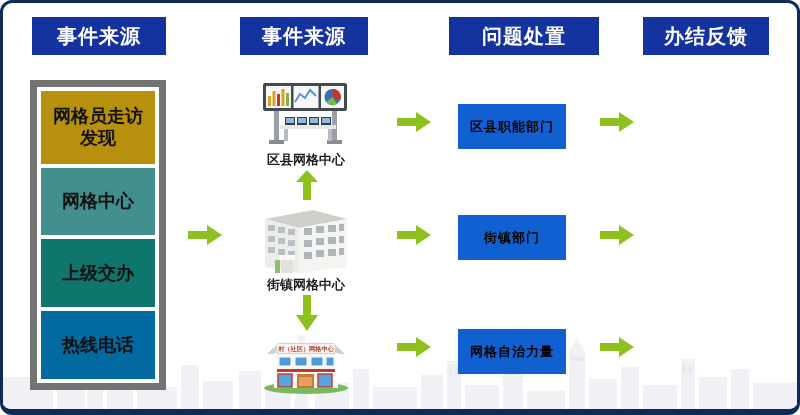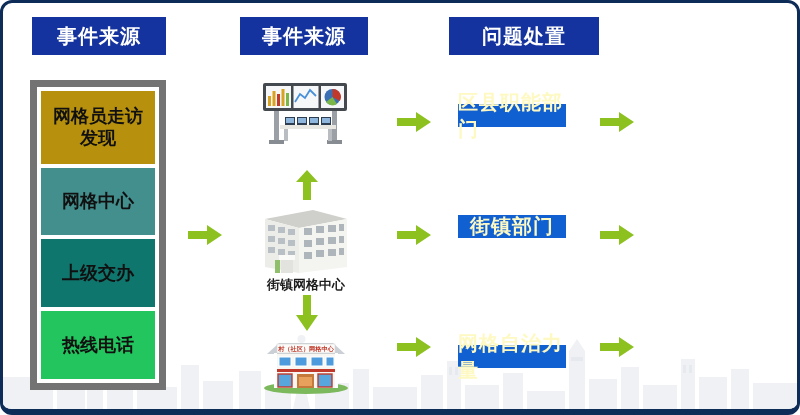--- a/index.html
+++ b/index.html
@@ -22,30 +22,30 @@
     border:7px solid #737373;background:#fff;padding:4px;box-sizing:border-box;
     display:flex;flex-direction:column;gap:4px;
   }
   .src{
     flex:1;display:flex;align-items:center;justify-content:center;text-align:center;
     font-weight:bold;font-size:18px;color:#101010;white-space:pre-line;line-height:1.25;
   }
   .src.gold{background:#B7910D;flex:1.07;}
   .src.teal{background:#438F8D;}
   .src.cyan{background:#0f766e;}
-  .src.purple{background:#22c55e;}
+  .src.purple{background:#0369a1;}
   
   .center-label{
     font-weight:bold;font-size:13px;color:#1d1d1d;text-align:center;width:140px;
   }
   
   .dept{
-    background:#1060D2;color:#fef9c3;font-weight:bold;font-size:20px;
+    background:#1060D2;color:#000000;font-weight:bold;font-size:13px;
     display:flex;align-items:center;justify-content:center;
-    width:108px;height:23px;letter-spacing:1px;
+    width:108px;height:45px;letter-spacing:1px;
   }
   
   .feedback-inner{
     width:100%;height:100%;
     background:linear-gradient(to bottom,#C1693A 0%,#C1693A 81%,#CE8156 81%,#CE8156 100%);
     display:flex;align-items:center;justify-content:center;text-align:center;
     color:#fff;font-weight:bold;font-size:18px;white-space:pre-line;line-height:1.35;
   }
   .arrow svg{display:block;}
 </style>
@@ -95,20 +95,21 @@
         <rect x="452" y="42" width="3" height="8"></rect>
       <rect x="680" y="40" width="3" height="8"></rect>
         <rect x="686" y="40" width="3" height="8"></rect>
       <rect x="568" y="32" width="12" height="4"></rect>
     </g>
   </svg>
 
   <div class="abs hdr" style="left:29px;width:134px;">事件来源</div>
   <div class="abs hdr" style="left:237px;width:128px;">事件来源</div>
   <div class="abs hdr" style="left:446px;width:150px;">问题处置</div>
+  <div class="abs hdr" style="left:640px;width:126px;">办结反馈</div>
 
   <div class="abs panel-border" style="left:27px;top:77px;width:136px;height:310px;">
     <div class="src gold">网格员走访
 发现</div>
     <div class="src teal">网格中心</div>
     <div class="src cyan">上级交办</div>
     <div class="src purple">热线电话</div>
   </div>
 
   <div class="abs arrow" style="left:185px;top:221px;">
@@ -142,20 +143,21 @@
         <rect x="40" y="38" width="8" height="5" fill="#8FB7DD"></rect>
       <rect x="51" y="37" width="10" height="8" fill="#2C3E50"></rect>
         <rect x="52" y="38" width="8" height="5" fill="#8FB7DD"></rect>
       <rect x="63" y="37" width="10" height="8" fill="#2C3E50"></rect>
         <rect x="64" y="38" width="8" height="5" fill="#8FB7DD"></rect>
       <rect x="22" y="45" width="56" height="4" fill="#E9E7E2"></rect>
       <rect x="26" y="49" width="4" height="12" fill="#B9BDC1"></rect>
       <rect x="70" y="49" width="4" height="12" fill="#B9BDC1"></rect>
     </svg>
   </div>
+  <div class="abs center-label" style="left:233px;top:148px;">区县网格中心</div>
 
   <div class="abs arrow" style="left:293px;top:167px;">
     <svg width="22" height="30" viewBox="0 0 22 30">
         <polygon points="7,30 7,12 0,12 11,0 22,12 15,12 15,30" fill="#8CC11F"></polygon>
       </svg>
   </div>
 
   <div class="abs" style="left:254px;top:196px;width:98px;height:76px;">
     <svg width="98" height="76" viewBox="0 0 98 76">
       <polygon points="8,20 56,11 90,20 42,29" fill="#CFCFCB"></polygon>
@@ -235,21 +237,21 @@
       </svg>
   </div>
   <div class="abs arrow" style="left:394px;top:333px;">
     <svg width="34" height="22" viewBox="0 0 34 22">
         <polygon points="0,7 19,7 19,1 34,11 19,21 19,15 0,15" fill="#8CC11F"></polygon>
       </svg>
   </div>
 
   <div class="abs dept" style="left:455px;top:101px;">区县职能部门</div>
   <div class="abs dept" style="left:455px;top:212px;">街镇部门</div>
-  <div class="abs dept" style="left:455px;top:326px;margin-top:16px;">网格自治力量</div>
+  <div class="abs dept" style="left:455px;top:326px;">网格自治力量</div>
 
   <div class="abs arrow" style="left:597px;top:108px;">
     <svg width="34" height="22" viewBox="0 0 34 22">
         <polygon points="0,7 19,7 19,1 34,11 19,21 19,15 0,15" fill="#8CC11F"></polygon>
       </svg>
   </div>
   <div class="abs arrow" style="left:597px;top:221px;">
     <svg width="34" height="22" viewBox="0 0 34 22">
         <polygon points="0,7 19,7 19,1 34,11 19,21 19,15 0,15" fill="#8CC11F"></polygon>
       </svg>

